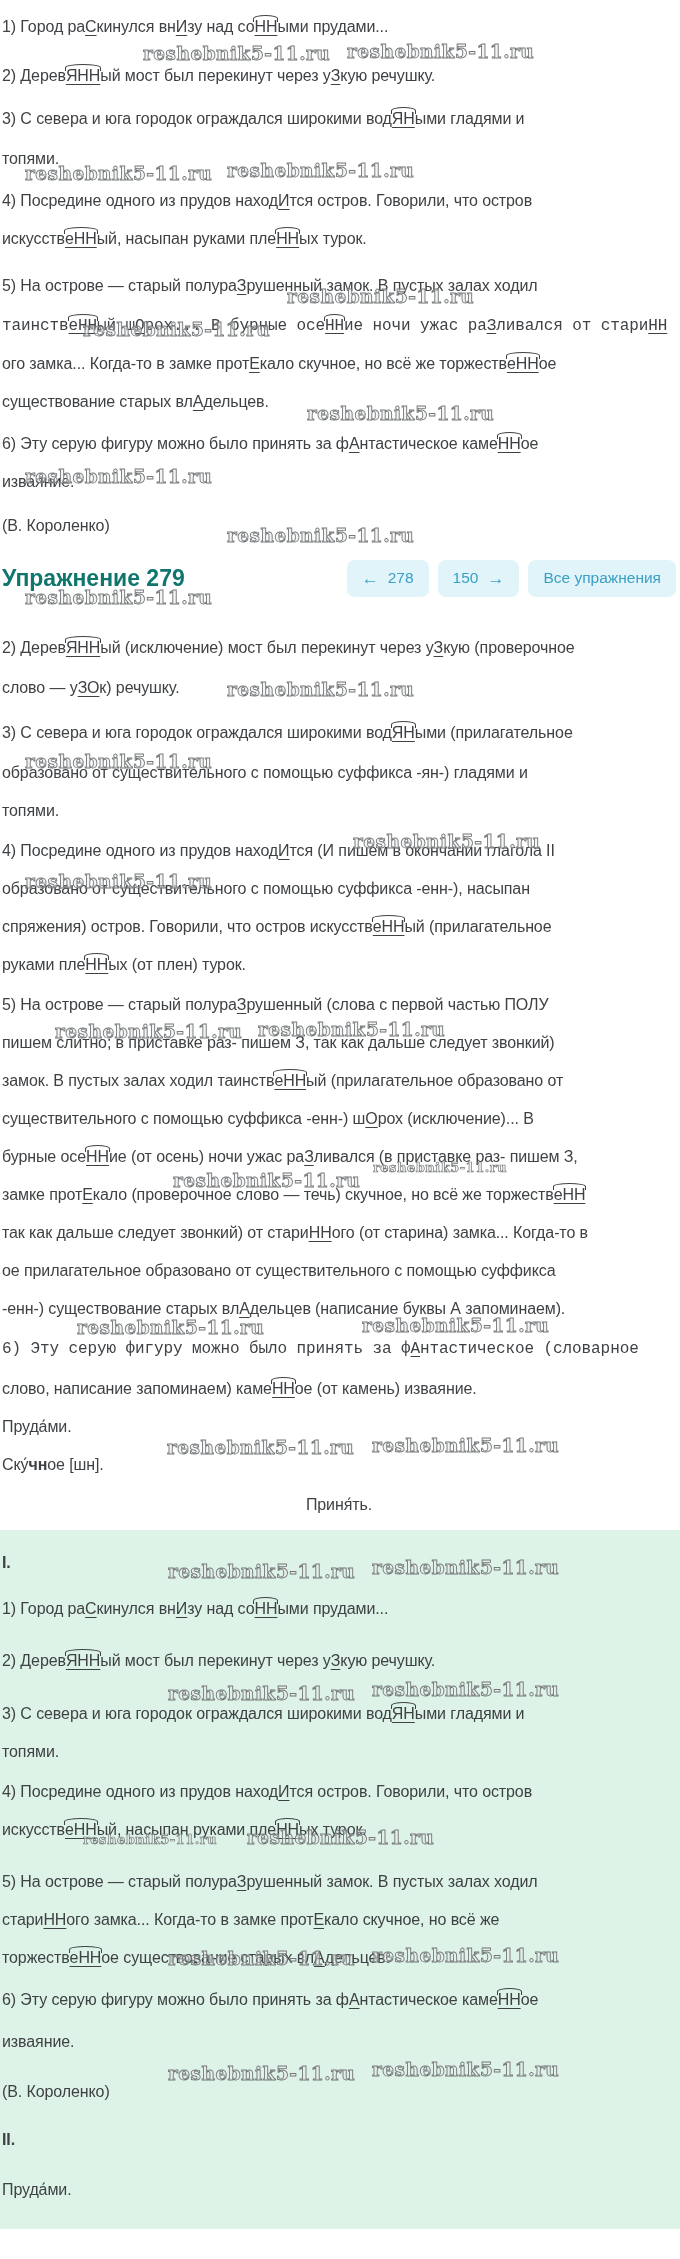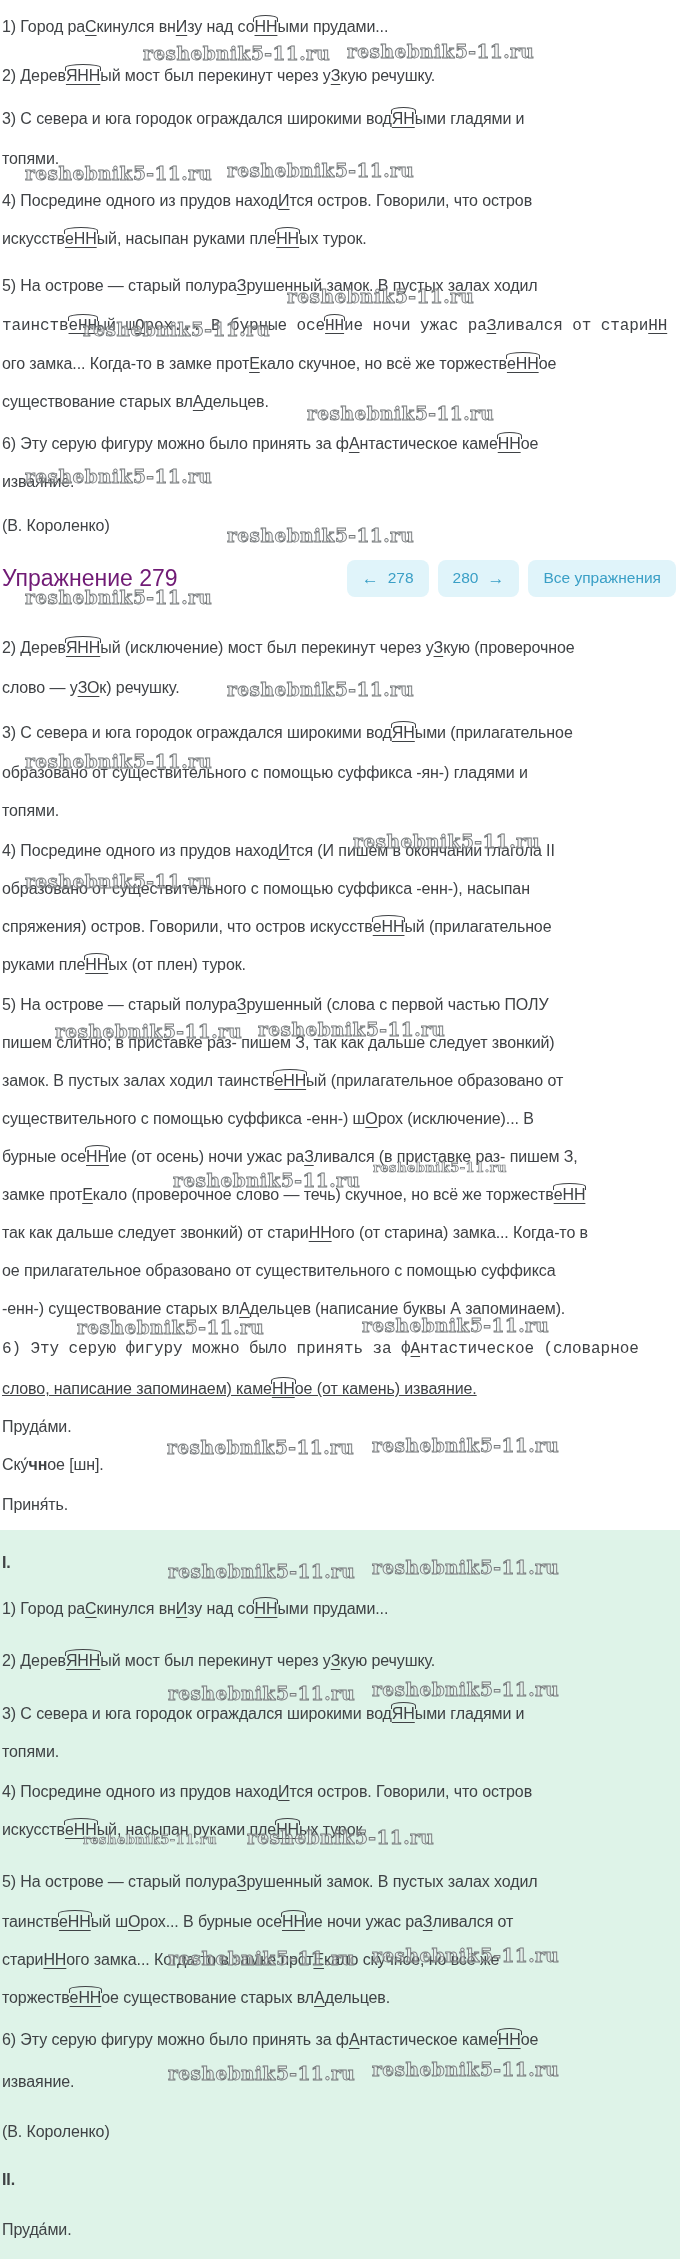--- a/index.html
+++ b/index.html
@@ -14,21 +14,21 @@
   .m-b{font-weight:bold;}
   .m-h{position:relative; text-decoration:underline; text-underline-offset:3px; text-decoration-thickness:1px;}
   .m-h::before{
     content:""; position:absolute; left:-1px; right:-1px; top:-3px; height:6px;
     border:1.4px solid #3f4245; border-bottom:none; border-radius:55% 55% 0 0;
   }
   .header-row{
     display:flex; align-items:center; justify-content:space-between;
     margin-top:10px; height:46px;
   }
-  .page-title{font-size:23px; font-weight:normal; color:#701a75; letter-spacing:0;}
+  .page-title{font-size:23px; font-weight:bold; color:#0f766e; letter-spacing:0;}
   .nav-buttons{display:flex; gap:9px; align-items:center;}
   .nav-btn{
     background:#e0f4fa; color:#3a9fc6; border:none; border-radius:8px;
     height:37px; padding:0 15px; font-size:15.5px; cursor:pointer;
     font-family:inherit; display:flex; align-items:center; gap:9px; white-space:nowrap;
   }
   .nav-btn .arr{font-size:17px; line-height:1;}
   .result-box{
     background:#def3e8; margin-top:6px; margin-left:-2px; margin-right:-4px;
     padding:14px 4px 20px 2px;
@@ -101,21 +101,21 @@
     </div>
 
   <div class="header-row">
     <div class="page-title">Упражнение 279</div>
     <div class="nav-buttons">
       <button class="nav-btn">
         <span class="arr">←</span>
         <span>278</span>
       </button>
       <button class="nav-btn">
-        <span>280</span>
+        <span>150</span>
         <span class="arr">→</span>
       </button>
       <button class="nav-btn">
         <span>Все упражнения</span>
       </button>
     </div>
   </div>
 
   <div>
       <div class="line" style="margin-top: 28px;">2) Дерев<span class="m-h">ЯНН</span>ый (исключение) мост был перекинут через у<span class="m-u">З</span>кую (проверочное</div>
@@ -130,36 +130,35 @@
       <div class="line" style="margin-top: 2px;">5) На острове — старый полура<span class="m-u">З</span>рушенный (слова с первой частью ПОЛУ</div>
       <div class="line">пишем слитно; в приставке раз- пишем З, так как дальше следует звонкий)</div>
       <div class="line">замок. В пустых залах ходил таинств<span class="m-h">еНН</span>ый (прилагательное образовано от</div>
       <div class="line">существительного с помощью суффикса -енн-) ш<span class="m-u">О</span>рох (исключение)... В</div>
       <div class="line">бурные осе<span class="m-h">НН</span>ие (от осень) ночи ужас ра<span class="m-u">З</span>ливался (в приставке раз- пишем З,</div>
       <div class="line">замке прот<span class="m-u">Е</span>кало (проверочное слово — течь) скучное, но всё же торжеств<span class="m-h">еНН</span></div>
       <div class="line">так как дальше следует звонкий) от стари<span class="m-u">НН</span>ого (от старина) замка... Когда-то в</div>
       <div class="line">ое прилагательное образовано от существительного с помощью суффикса</div>
       <div class="line">-енн-) существование старых вл<span class="m-u">А</span>дельцев (написание буквы А запоминаем).</div>
       <div class="line" style="margin-top: 2px; font-family: Liberation Mono, monospace;">6) Эту серую фигуру можно было принять за ф<span class="m-u">А</span>нтастическое (словарное</div>
-      <div class="line" style="margin-top: 2px; text-decoration: underline;">слово, написание запоминаем) каме<span class="m-h">НН</span>ое (от камень) изваяние.</div>
+      <div class="line" style="margin-top: 2px;">слово, написание запоминаем) каме<span class="m-h">НН</span>ое (от камень) изваяние.</div>
       <div class="line">Пруда́ми.</div>
       <div class="line">Ску́<span class="m-b">чн</span>ое [шн].</div>
-      <div class="line" style="margin-top: 2px;">Приня́ть.</div>
+      <div class="line" style="margin-top: 2px; text-align: center;">Приня́ть.</div>
     </div>
 
   <div class="result-box">
       <div class="line"><span class="m-b">I.</span></div>
       <div class="line" style="margin-top: 8px;">1) Город ра<span class="m-u">С</span>кинулся вн<span class="m-u">И</span>зу над со<span class="m-h">НН</span>ыми прудами...</div>
       <div class="line" style="margin-top: 14px;">2) Дерев<span class="m-h">ЯНН</span>ый мост был перекинут через у<span class="m-u">З</span>кую речушку.</div>
       <div class="line" style="margin-top: 15px;">3) С севера и юга городок ограждался широкими вод<span class="m-h">ЯН</span>ыми гладями и</div>
       <div class="line">топями.</div>
       <div class="line" style="margin-top: 2px;">4) Посредине одного из прудов наход<span class="m-u">И</span>тся остров. Говорили, что остров</div>
       <div class="line">искусств<span class="m-h">еНН</span>ый, насыпан руками пле<span class="m-h">НН</span>ых турок.</div>
       <div class="line" style="margin-top: 14px;">5) На острове — старый полура<span class="m-u">З</span>рушенный замок. В пустых залах ходил</div>
-      <div class="line" style="margin-top: 2px;">таинств<span class="m-h">еНН</span>ый ш<span class="m-u">О</span>рох... В бурные осе<span class="m-h">НН</span>ие ночи ужас ра<span class="m-u">З</span>ливался от</div>
       <div class="line">стари<span class="m-u">НН</span>ого замка... Когда-то в замке прот<span class="m-u">Е</span>кало скучное, но всё же</div>
       <div class="line">торжеств<span class="m-h">еНН</span>ое существование старых вл<span class="m-u">А</span>дельцев.</div>
       <div class="line" style="margin-top: 4px;">6) Эту серую фигуру можно было принять за ф<span class="m-u">А</span>нтастическое каме<span class="m-h">НН</span>ое</div>
       <div class="line" style="margin-top: 4px;">изваяние.</div>
       <div class="line" style="margin-top: 12px;">(В. Короленко)</div>
       <div class="line" style="margin-top: 10px;"><span class="m-b">II.</span></div>
       <div class="line" style="margin-top: 12px;">Пруда́ми.</div>
     </div>
 
 </div>

